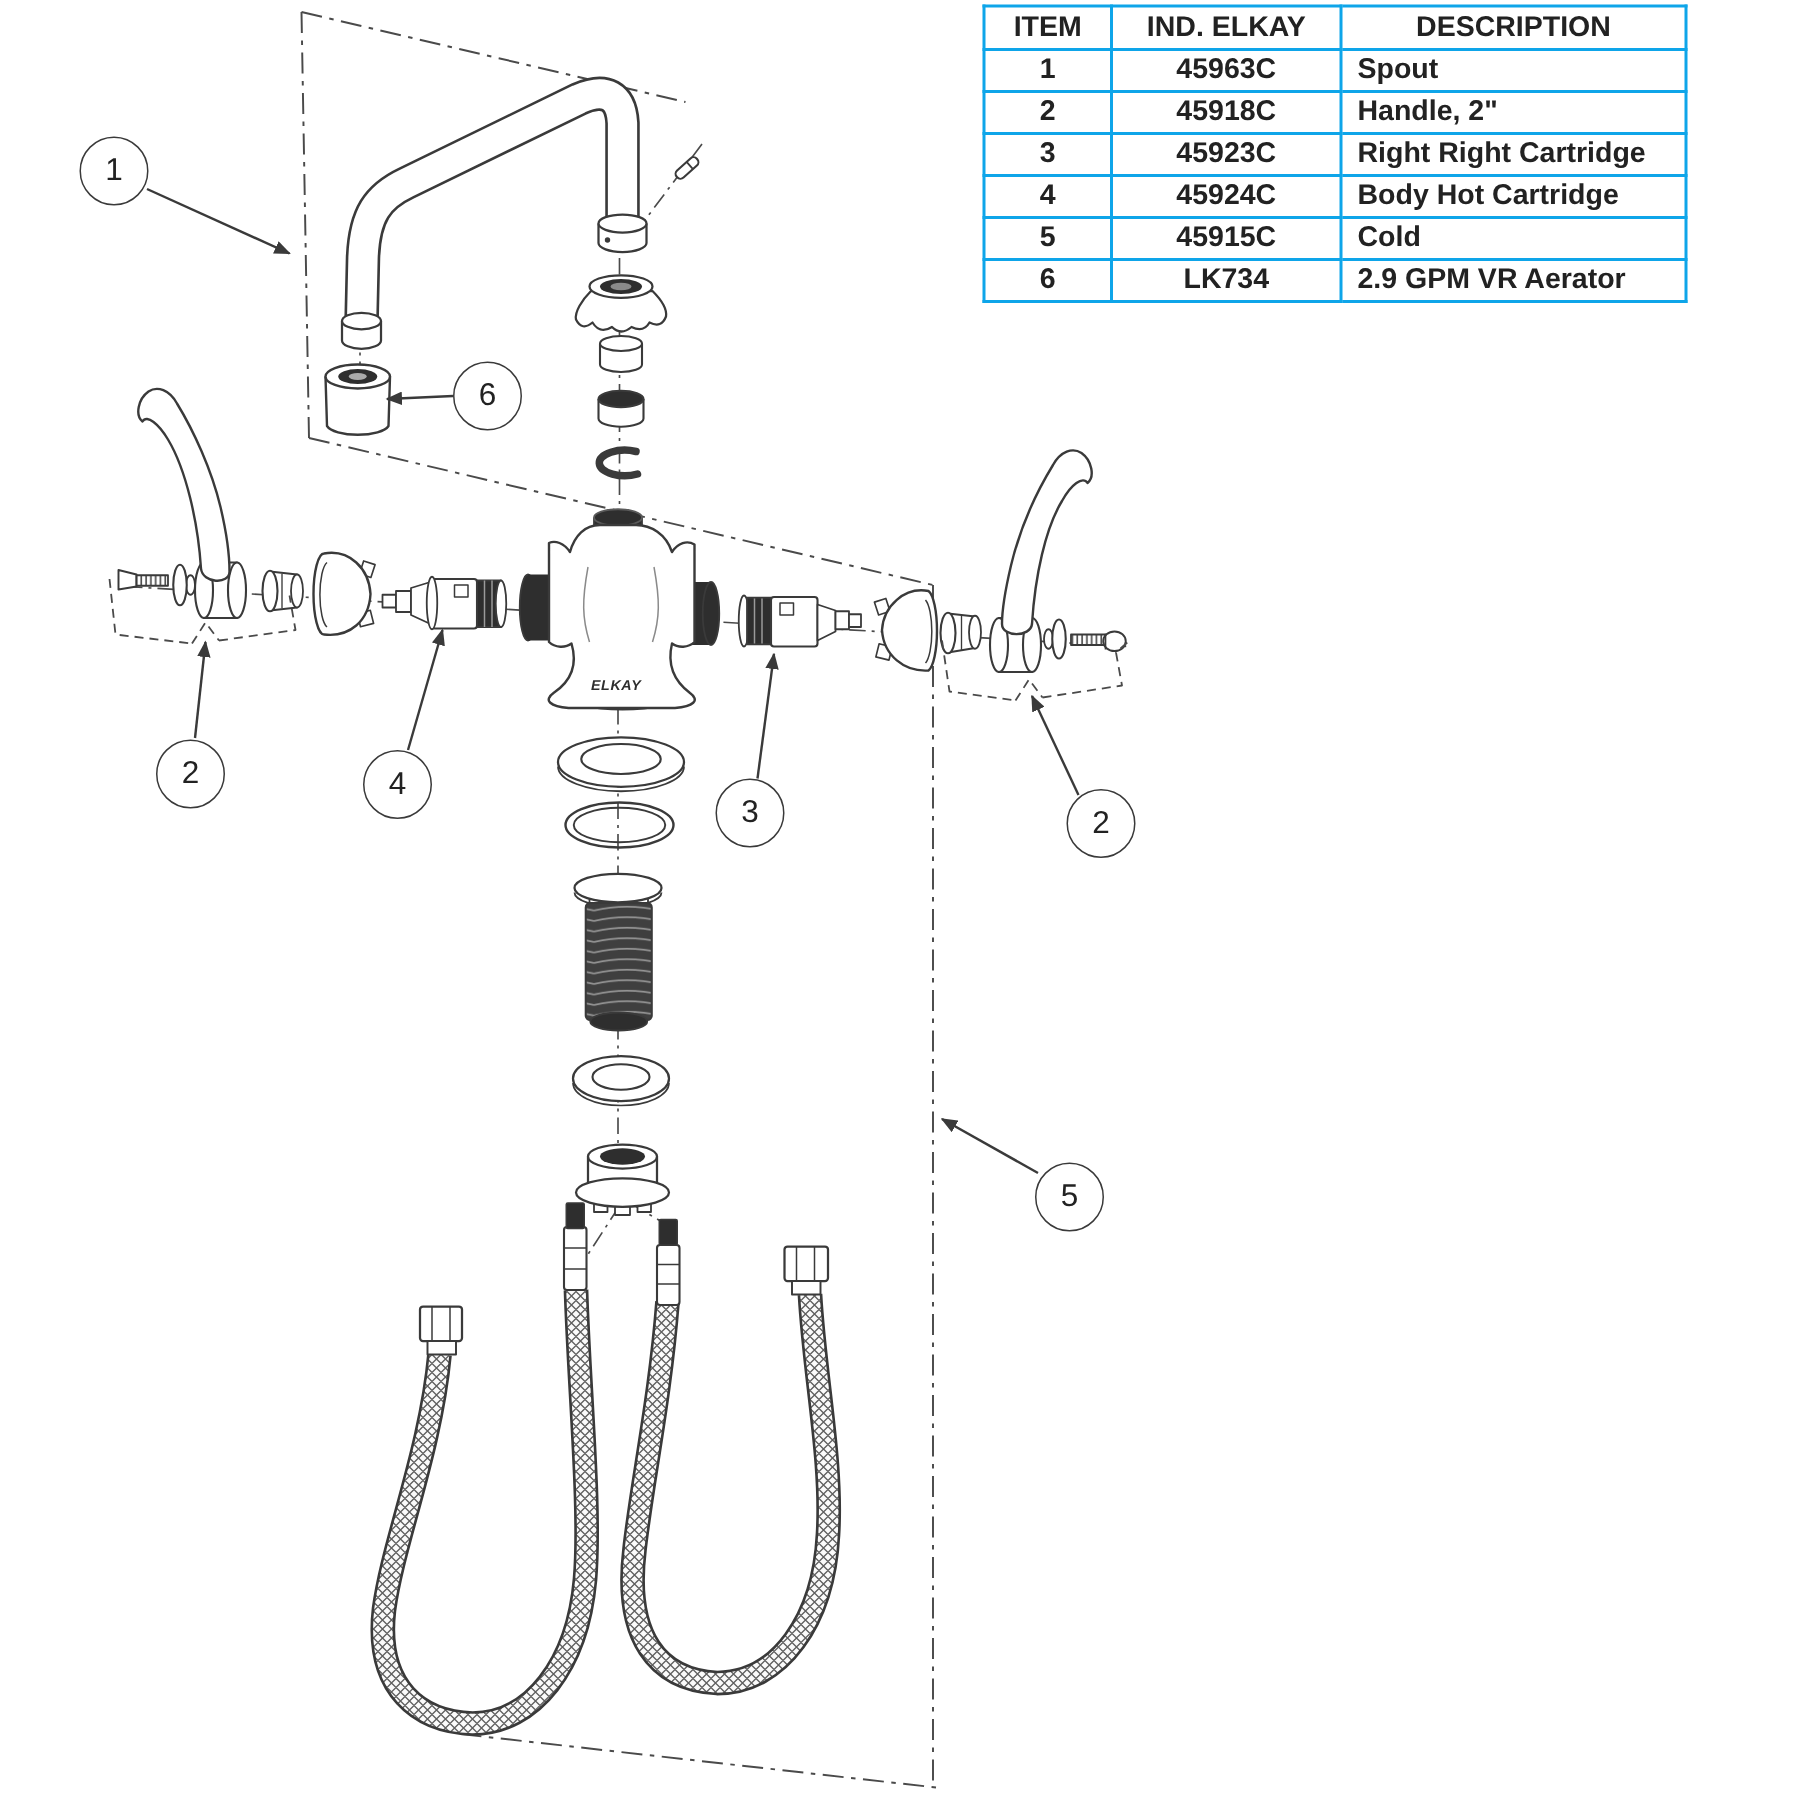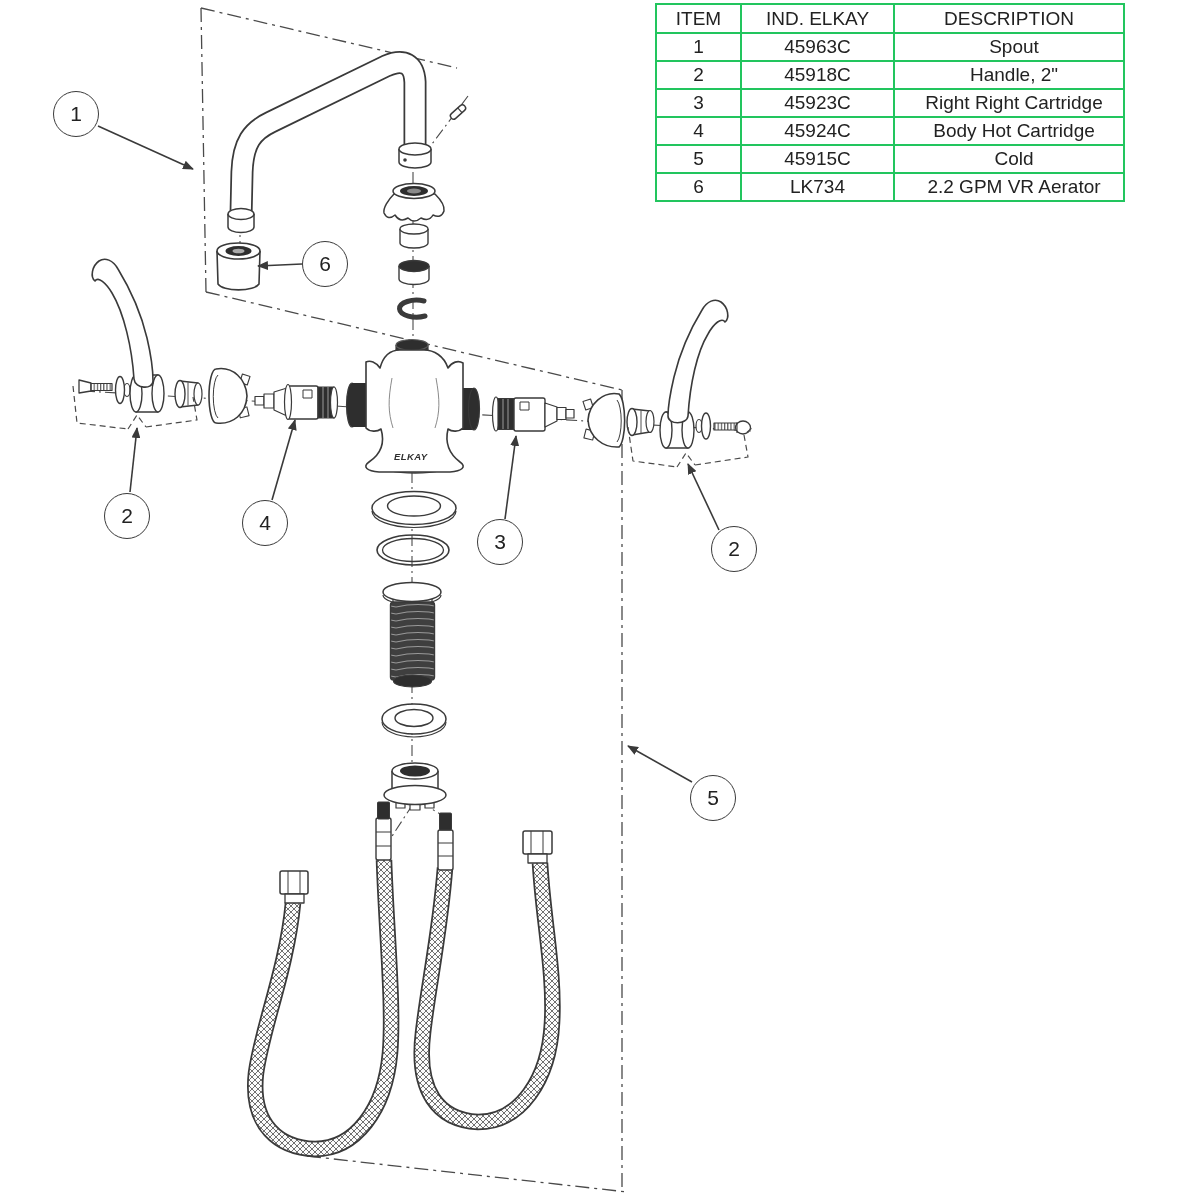--- a/index.html
+++ b/index.html
@@ -2,27 +2,27 @@
 <html><head>
 <meta charset="utf-8">
 <style>
   html,body{margin:0;padding:0;background:#fff;}
   #stage{position:relative;width:1200px;height:1200px;background:#ffffff;overflow:hidden;
          font-family:"Liberation Sans", sans-serif;color:#222;}
   #art{position:absolute;left:0;top:0;width:1200px;height:1200px;}
   
   #parts-table{position:absolute;left:655px;top:3px;width:468px;border-collapse:collapse;
                table-layout:fixed;background:#fff;}
-  #parts-table th,#parts-table td{border:2px solid #22c55e;height:26px;padding:0;
-               font-size:19px;font-weight:400;text-align:center;white-space:nowrap;overflow:hidden;}
+  #parts-table th,#parts-table td{border:2px solid #0ea5e9;height:26px;padding:0;
+               font-size:19px;font-weight:700;text-align:center;white-space:nowrap;overflow:hidden;}
   #parts-table th{height:27px;}
   #parts-table col.c-item{width:85px;}
   #parts-table col.c-part{width:153px;}
   #parts-table col.c-desc{width:230px;}
-  #parts-table td.desc{text-align:center;padding-left:10px;}
+  #parts-table td.desc{text-align:left;padding-left:10px;}
   
   .callout{position:absolute;width:44px;height:44px;border:1.6px solid #3a3a3a;border-radius:50%;
            background:#fff;display:flex;align-items:center;justify-content:center;
            font-size:21px;color:#222;}
 </style>
 </head>
 <body>
 
 <div id="stage">
 
@@ -329,18 +329,18 @@
       <td class="desc">Body Hot Cartridge</td>
     </tr>
     <tr>
       <td>5</td>
       <td>45915C</td>
       <td class="desc">Cold</td>
     </tr>
     <tr>
       <td>6</td>
       <td>LK734</td>
-      <td class="desc">2.2 GPM VR Aerator</td>
+      <td class="desc">2.9 GPM VR Aerator</td>
     </tr>
   </tbody>
 </table>
 
 </div>
 
 </body></html>

